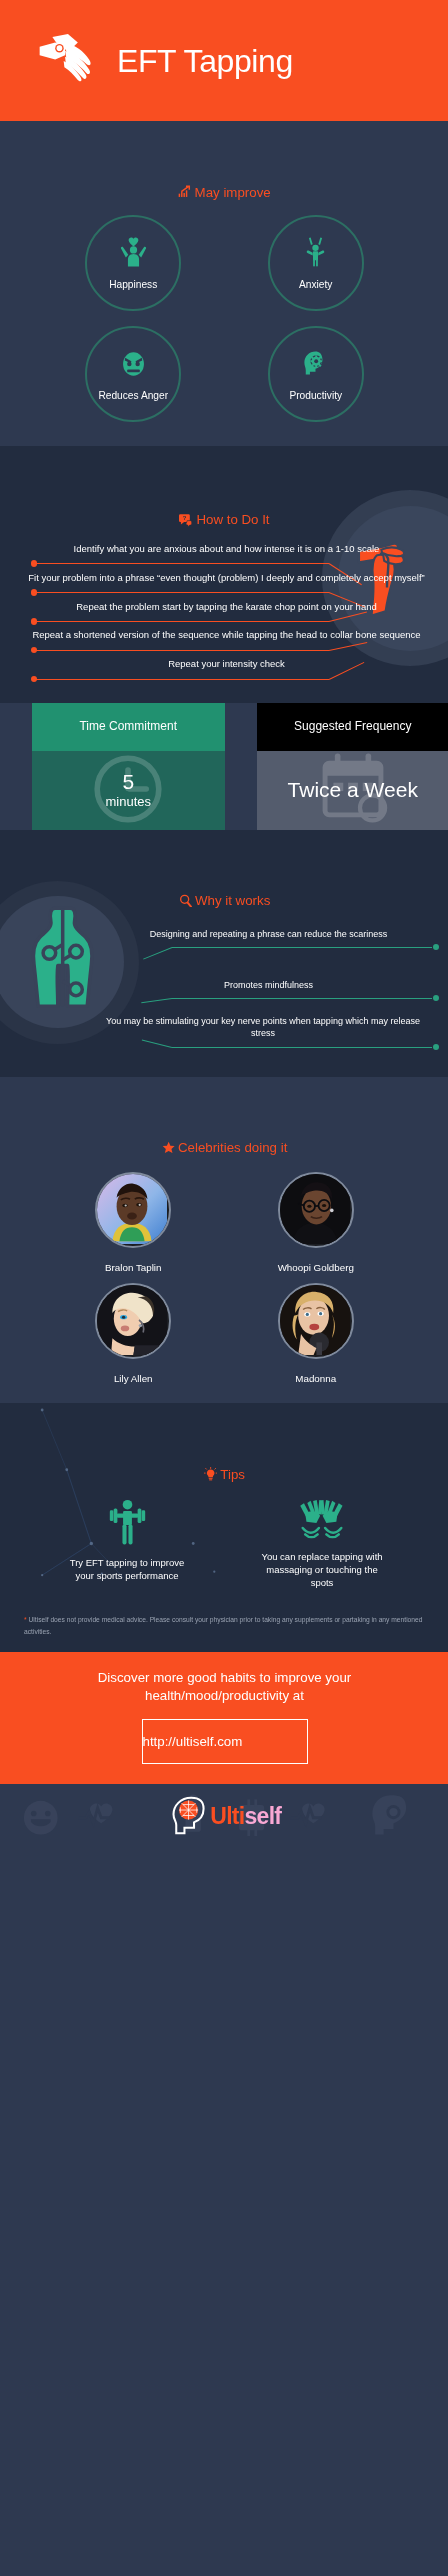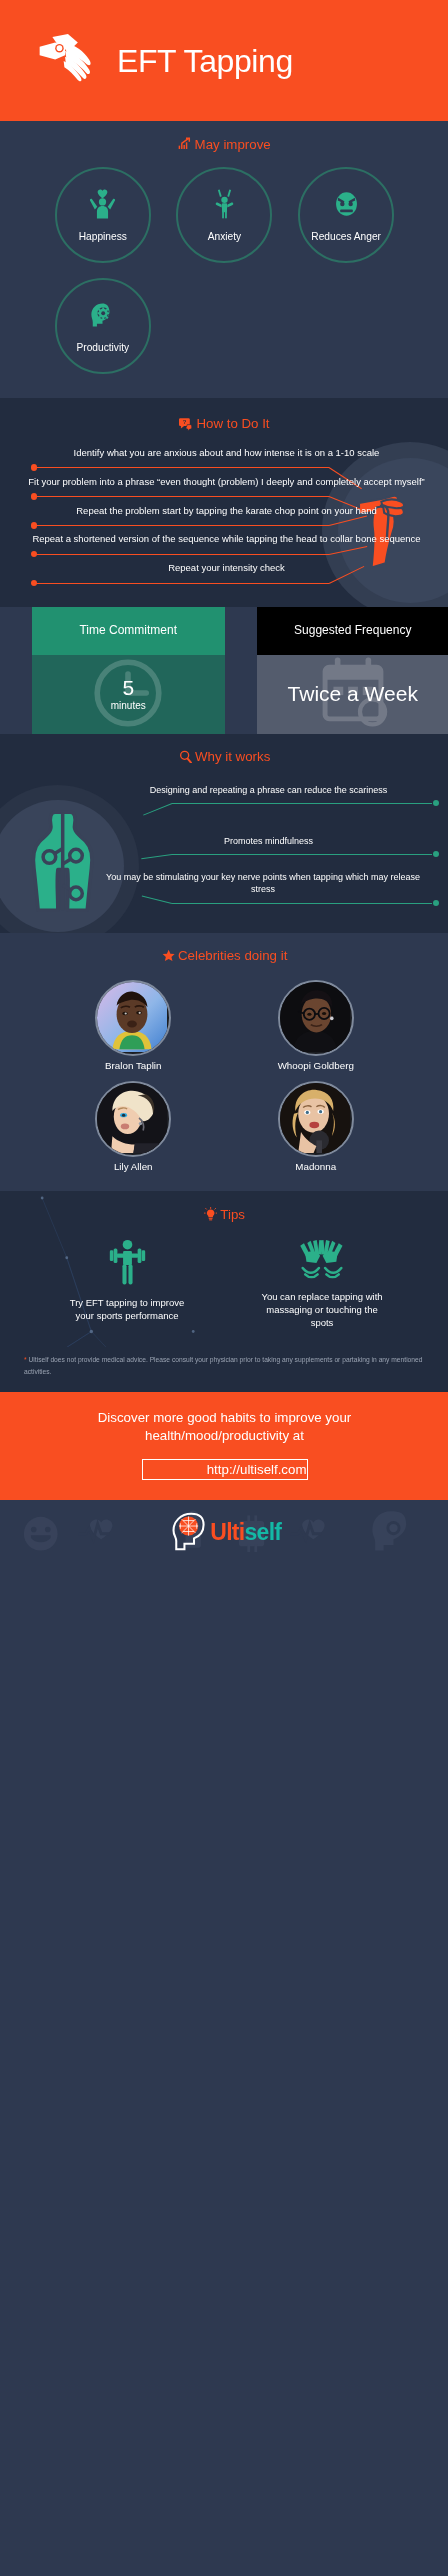--- a/index.html
+++ b/index.html
@@ -35,25 +35,26 @@
   .sec-title {
     text-align: center;
     color: #f94e21;
     font-size: 13.3px;
     font-weight: 400;
     display: flex;
     align-items: center;
     justify-content: center;
     gap: 3px;
     margin-bottom: 7px;
+    margin-top: 48px;
   }
   .sec-title .t-icon { display: inline-flex; align-items: center; }
   .circle-grid {
     display: grid;
-    grid-template-columns: 1fr 1fr 1fr;
+    grid-template-columns: 1fr 1fr;
     justify-items: center;
     row-gap: 15.5px;
     padding: 8.4px 42px 0;
   }
   .circle-item {
     width: 96px; height: 96px;
     border: 2.1px solid #2c6f63;
     border-radius: 50%;
     display: flex;
     flex-direction: column;
@@ -150,21 +151,21 @@
   .tbody .bigval {
     position: relative; z-index: 2;
     color: #ffffff;
     font-size: 21px;
     line-height: 1.05;
     text-align: center;
   }
   .tbody .bigval.small { font-size: 21px; }
   .tbody .unit {
     position: relative; z-index: 2;
-    color: #ffffff; font-size: 10px; margin-top: 1.4px;
+    color: #ffffff; font-size: 13px; margin-top: 1.4px;
   }
   .tbody .ghost {
     position: absolute; z-index: 1;
     left: 50%; top: 50%;
     transform: translate(-50%, -50%);
     opacity: .18;
   }
 
   
   .sec-cta { background: #f94e21; padding: 14px 0 18px; }
@@ -231,21 +232,21 @@
     transform-origin: right center;
   }
 
   
   .sec-celeb { background: #2e3950; padding: 15.5px 0 19.7px; }
   .celeb-grid {
     display: grid; grid-template-columns: 1fr 1fr;
     justify-items: center; row-gap: 9.8px;
     padding: 9.8px 42px 0;
   }
-  .celeb-item { display: flex; flex-direction: column; align-items: center; gap: 4px; }
+  .celeb-item { display: flex; flex-direction: column; align-items: center; gap: 14px; }
   .avatar {
     width: 76px; height: 76px; border-radius: 50%;
     border: 2.8px solid #7f8a9c;
     overflow: hidden;
     position: relative;
     background: #1b1d22;
   }
   .avatar svg { display: block; }
   .celeb-name { color: #ffffff; font-size: 9.8px; }
 
@@ -272,39 +273,39 @@
   .disc-text .star { color: #f94e21; }
 
   
   .sec-foot { background: #f94e21; padding: 17px 0 19.7px; }
   .foot-text {
     color: #ffffff; font-size: 13.3px; text-align: center;
     line-height: 1.35; padding: 0 28px;
   }
   .foot-url-box {
     margin: 14px auto 0;
-    width: 166px; height: 21px;
+    width: 166px; height: 45px;
     border: 1.4px solid #ffffff;
-    display: flex; align-items: center; justify-content: flex-end;
+    display: flex; align-items: center; justify-content: flex-start;
   }
   .foot-url { color: #ffffff; font-size: 13.3px; }
 
   
   .sec-brand {
     background: #2e3950;
     height: 66px;
     position: relative;
     display: flex; align-items: center; justify-content: center;
     overflow: hidden;
   }
   .brand-bg { position: absolute; inset: 0; z-index: 1; }
   .brand-lock { position: relative; z-index: 2; display: flex; align-items: center; gap: 5.6px; }
   .brand-name { font-size: 23px; font-weight: bold; letter-spacing: -0.7px; }
   .brand-name .u { color: #f94e21; }
-  .brand-name .s { color: #14b8a6; }
+  .brand-name .s { color: #f9a8d4; }
 </style>
 </head>
 <body>
 
 <div class="page">
 
   <div class="header">
     <span class="hand-logo">
       <svg width="65" height="65" viewBox="0 0 92 92">
         <g fill="#ffffff">

